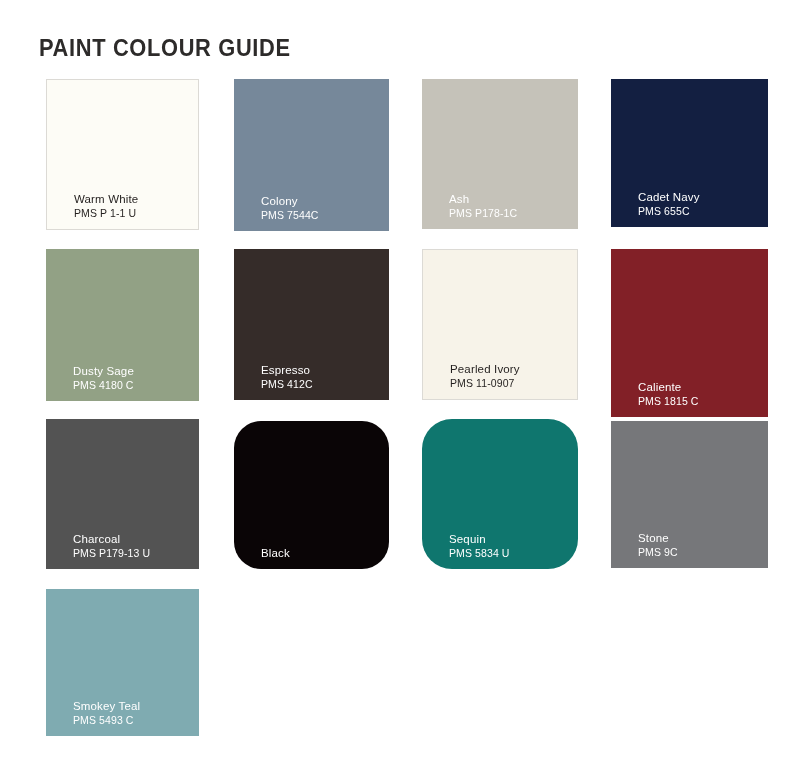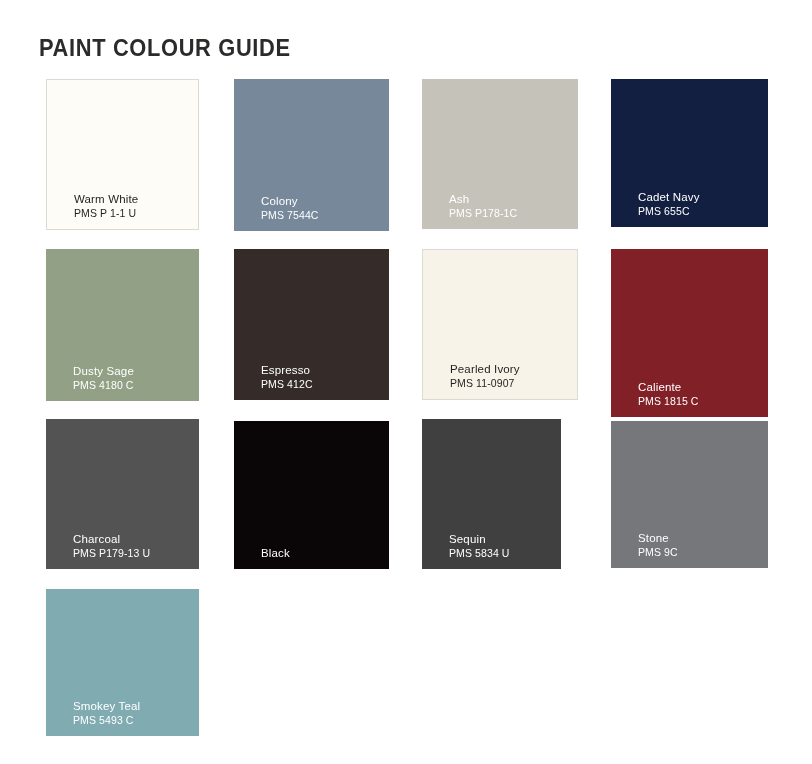--- a/index.html
+++ b/index.html
@@ -149,26 +149,26 @@
           <span class="swatch-name">Caliente</span>
           <span class="swatch-code">PMS 1815 C</span>
         </div>
       </div>
       <div class="swatch light-text" style="left: 46px; top: 419px; width: 153px; height: 150px; background: rgb(83, 83, 83);">
         <div class="swatch-label">
           <span class="swatch-name">Charcoal</span>
           <span class="swatch-code">PMS P179-13 U</span>
         </div>
       </div>
-      <div class="swatch light-text" style="left: 234px; top: 421px; width: 155px; height: 148px; background: rgb(10, 5, 6);">
+      <div class="swatch light-text" style="left: 234px; top: 421px; width: 155px; height: 148px; background: rgb(10, 5, 6); border-radius: 27px;">
         <div class="swatch-label">
           <span class="swatch-name">Black</span>
         </div>
       </div>
-      <div class="swatch light-text" style="left: 422px; top: 419px; width: 139px; height: 150px; background: #404040;">
+      <div class="swatch light-text" style="left: 422px; top: 419px; width: 156px; height: 150px; background: #0f766e; border-radius: 30px;">
         <div class="swatch-label">
           <span class="swatch-name">Sequin</span>
           <span class="swatch-code">PMS 5834 U</span>
         </div>
       </div>
       <div class="swatch light-text" style="left: 611px; top: 421px; width: 157px; height: 147px; background: rgb(118, 119, 122);">
         <div class="swatch-label">
           <span class="swatch-name">Stone</span>
           <span class="swatch-code">PMS 9C</span>
         </div>

